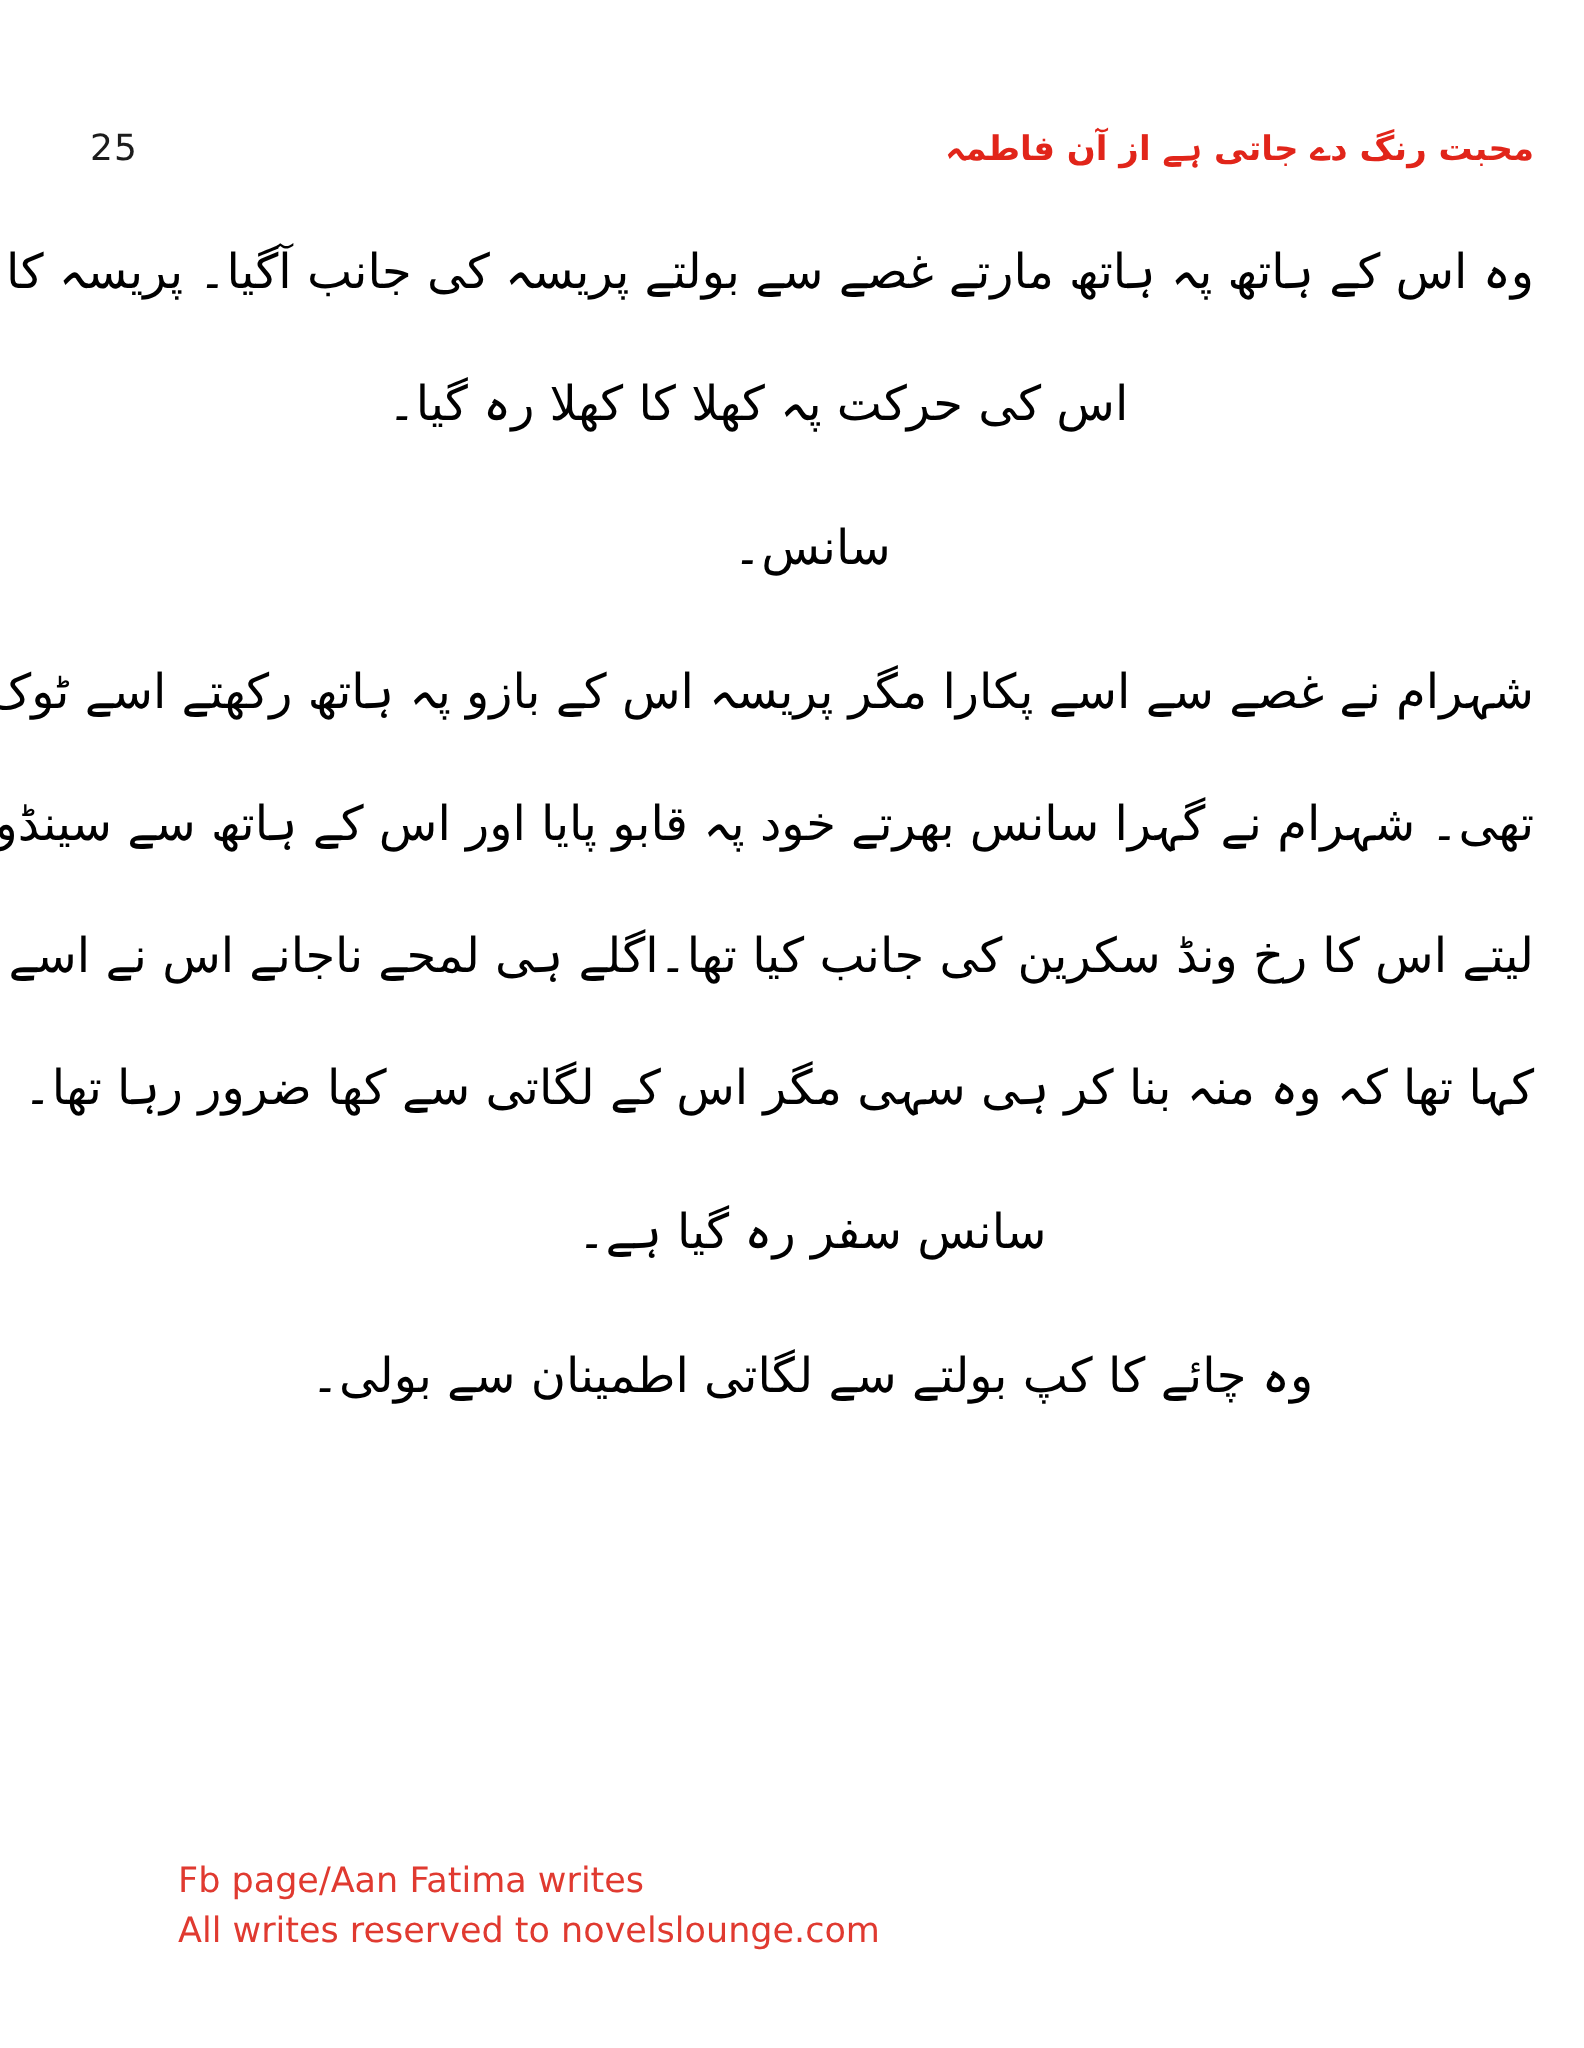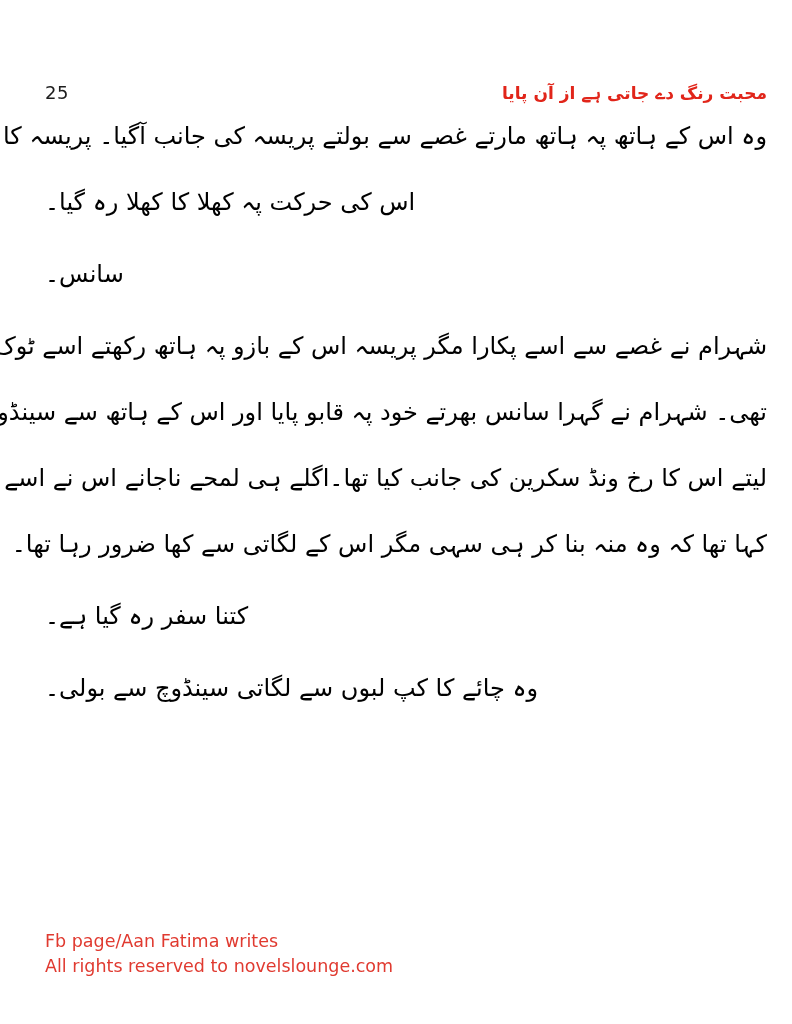--- a/index.html
+++ b/index.html
@@ -17,21 +17,21 @@
   .page {
     position: absolute;
     inset: 0;
     box-sizing: border-box;
     padding: 45px 25px 0 45px;
     background: #ffffff;
   }
   .top-row {
     display: flex;
     justify-content: space-between;
-    align-items: flex-end;
+    align-items: center;
     height: 58px;
   }
   .page-number {
     font-size: 18px;
     color: #1c1c1c;
     letter-spacing: 0.5px;
   }
   .header-title {
     font-size: 17px;
     font-weight: bold;
@@ -52,42 +52,42 @@
     height: 66px;
     line-height: 66px;
     white-space: nowrap;
     color: #000;
   }
   .line.justify {
     text-align: justify;
     text-align-last: justify;
   }
   .line.right {
-    text-align: left;
+    text-align: center;
   }
   .line.indent-right {
     margin-right: 54px;
   }
   .footer {
     position: absolute;
     left: 45px;
     top: 929px;
     font-size: 17.5px;
     line-height: 25px;
     font-weight: normal;
   }
 </style>
 </head>
 <body>
 
 <div class="page">
 
   <div class="top-row">
     <span class="page-number">25</span>
-    <span class="header-title" dir="rtl" style="color: rgb(225, 37, 26);">محبت رنگ دے جاتی ہے از آن پایا</span>
+    <span class="header-title" dir="rtl" style="color: rgb(225, 37, 26);">محبت رنگ دے جاتی ہے از آن فاطمہ</span>
   </div>
 
   <div class="body-text">
 
     <div class="para">
       <div class="line justify">وہ اس کے ہاتھ پہ ہاتھ مارتے غصے سے بولتے پریسہ کی جانب آگیا۔ پریسہ کا منہ</div>
       <div class="line right indent-right">اس کی حرکت پہ کھلا کا کھلا رہ گیا۔</div>
     </div>
 
     <div class="para">
@@ -95,28 +95,28 @@
     </div>
 
     <div class="para">
       <div class="line justify">شہرام نے غصے سے اسے پکارا مگر پریسہ اس کے بازو پہ ہاتھ رکھتے اسے ٹوک گئی</div>
       <div class="line justify">تھی۔ شہرام نے گہرا سانس بھرتے خود پہ قابو پایا اور اس کے ہاتھ سے سینڈوچ</div>
       <div class="line justify">لیتے اس کا رخ ونڈ سکرین کی جانب کیا تھا۔اگلے ہی لمحے ناجانے اس نے اسے کیا</div>
       <div class="line right">کہا تھا کہ وہ منہ بنا کر ہی سہی مگر اس کے لگاتی سے کھا ضرور رہا تھا۔</div>
     </div>
 
     <div class="para">
-      <div class="line right">کتنا سفر رہ گیا ہے۔</div>
+      <div class="line right">سانس سفر رہ گیا ہے۔</div>
     </div>
 
     <div class="para">
-      <div class="line right">وہ چائے کا کپ لبوں سے لگاتی سینڈوچ سے بولی۔</div>
+      <div class="line right">وہ چائے کا کپ بولتے سے لگاتی اطمینان سے بولی۔</div>
     </div>
 
 
   </div>
 
-  <div class="footer" style="color: rgb(224, 58, 48);">
+  <div class="footer" style="color: rgb(224, 58, 48); margin-left: 44px;">
     <div>Fb page/Aan Fatima writes</div>
-    <div>All rights reserved to novelslounge.com</div>
+    <div>All writes reserved to novelslounge.com</div>
   </div>
 
 </div>
 
 </body></html>

